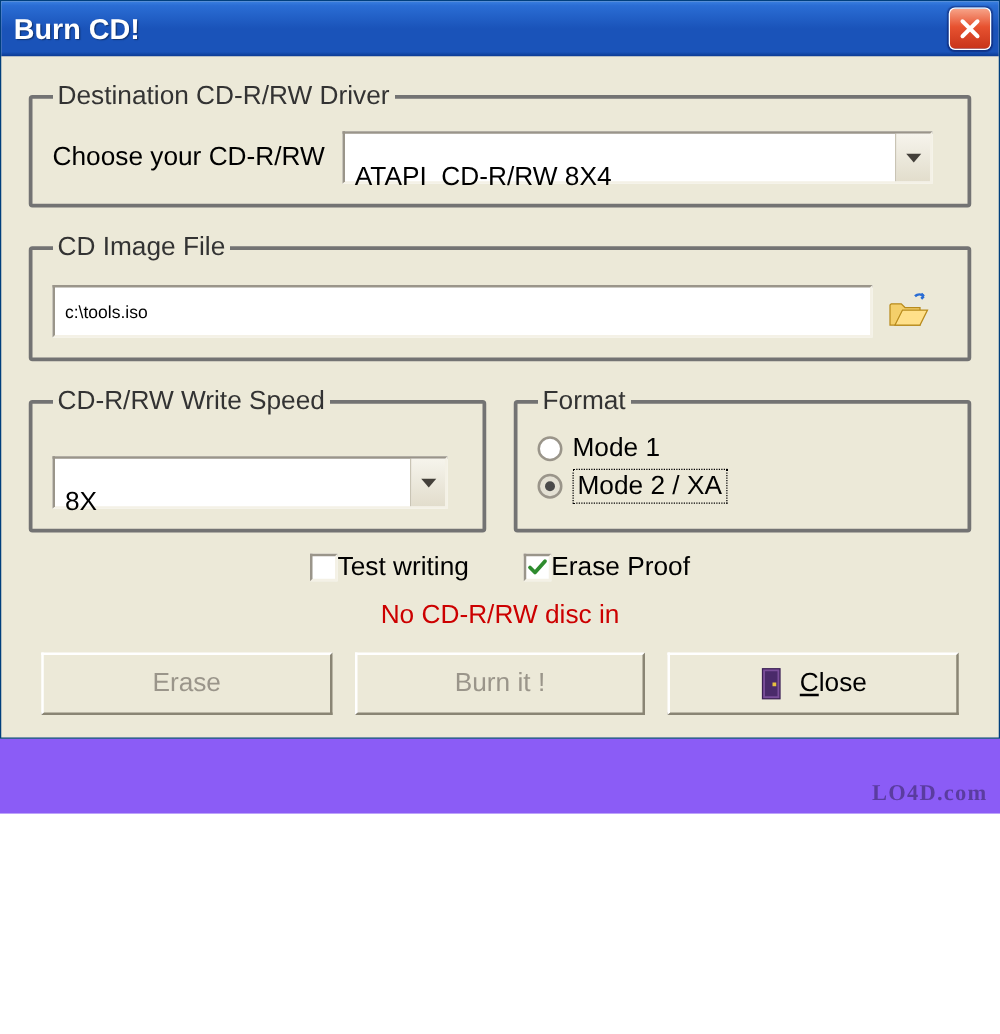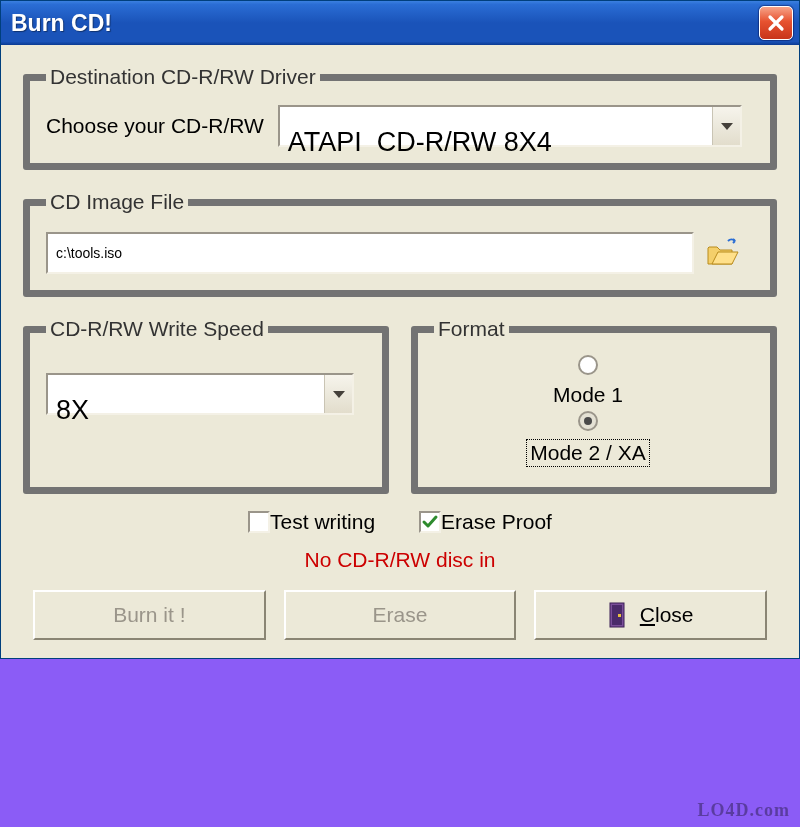--- a/index.html
+++ b/index.html
@@ -5,21 +5,21 @@
   * { box-sizing: border-box; }
   body {
     margin: 0;
     background: #ffffff;
     font-family: "Tahoma", "Verdana", "Arial", sans-serif;
     font-size: 21px;
     color: #000;
   }
   .screen {
     width: 800px;
-    height: 827px;
+    height: 651px;
     position: relative;
     background: #8b5cf6;
   }
   .window {
     border: 1px solid #003f7d;
     background: #ece9d8;
     margin: 0;
   }
   .titlebar {
     height: 44px;
@@ -45,21 +45,21 @@
     align-items: center;
     justify-content: center;
     box-shadow: 0 0 1px 1px rgba(0,0,60,0.4);
     cursor: pointer;
   }
   .close-btn svg { display: block; }
   .client {
     padding: 20px 22px 18px 22px;
   }
   fieldset.grp {
-    border: 7px solid #737373;
+    border: 3px solid #737373;
     border-radius: 3px;
     background: #ece9d8;
     margin: 0 0 20px 0;
     padding: 10px 28px 16px 16px;
   }
   fieldset.grp > legend {
     padding: 0 4px;
     font-size: 21px;
     color: #333;
   }
@@ -79,21 +79,21 @@
     border-top: 2px solid #9a958a;
     border-left: 2px solid #9a958a;
     border-right: 2px solid #f4f1e6;
     border-bottom: 2px solid #f4f1e6;
   }
   .combo-text {
     flex: 1;
     padding: 0 8px;
     white-space: nowrap;
     overflow: hidden;
-    font-size: 27px;
+    font-size: 21px;
     margin-top: 32px;
   }
   .combo-button {
     width: 28px;
     height: 100%;
     background: linear-gradient(to bottom, #f6f4ec 0%, #e2ddcc 100%);
     border-left: 1px solid #c9c4b4;
     display:flex; align-items:center; justify-content:center;
     cursor: pointer;
   }
@@ -128,21 +128,20 @@
     justify-content: center;
   }
   .two-col fieldset.grp { flex: 1; margin-bottom: 0; }
   .two-col .format-grp { flex: 0 0 240px; }
   .speed-combo-wrap { margin-top: 22px; }
   .radio-row {
     display: flex;
     align-items: center;
     gap: 8px;
     margin: 4px 0;
-    flex-direction: column;
   }
   .radio-circle {
     width: 20px; height: 20px;
     border-radius: 50%;
     background: #ffffff;
     border: 2px solid #9a958a;
     display:flex; align-items:center; justify-content:center;
   }
   .radio-circle.disabled { background:#e4e1d4; }
   .radio-dot {
@@ -304,24 +303,24 @@
           </svg>
         </div>
         <span>Erase Proof</span>
       </div>
     </div>
 
     <div class="status-text">No CD-R/RW disc in</div>
 
     <div class="button-row">
       <div class="btn disabled">
+        <span>Erase</span>
+      </div>
+      <div class="btn disabled">
         <span>Burn it !</span>
-      </div>
-      <div class="btn disabled">
-        <span>Erase</span>
       </div>
       <div class="btn">
         <svg width="22" height="28" viewBox="0 0 22 28">
           <rect x="2" y="2" width="14" height="24" fill="#7a4e9a" stroke="#3b1f54"></rect>
           <rect x="4" y="4" width="10" height="20" fill="#4a2a6a"></rect>
           <rect x="10" y="13" width="3" height="3" fill="#e8c040"></rect>
         </svg>
         <span class="underline-first">Close</span>
       </div>
     </div>

